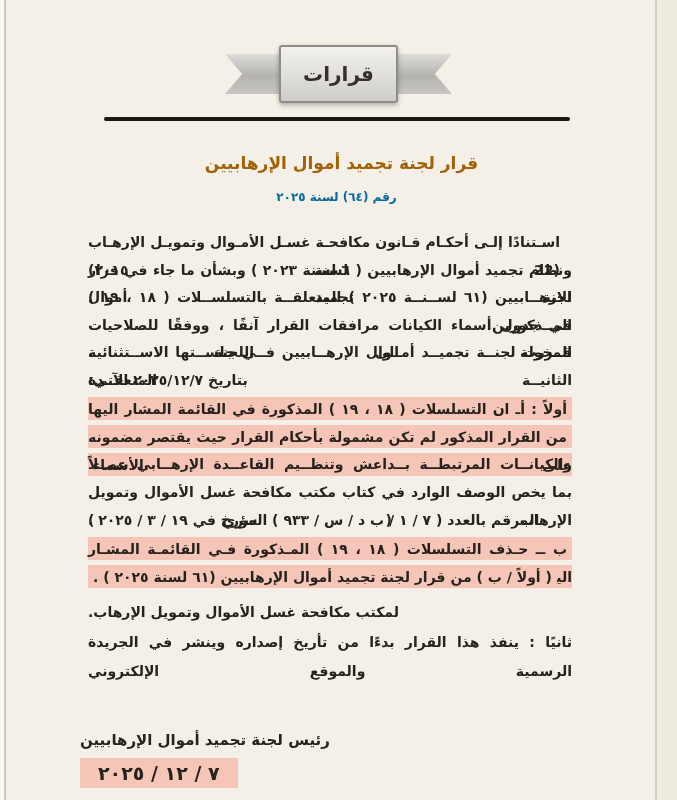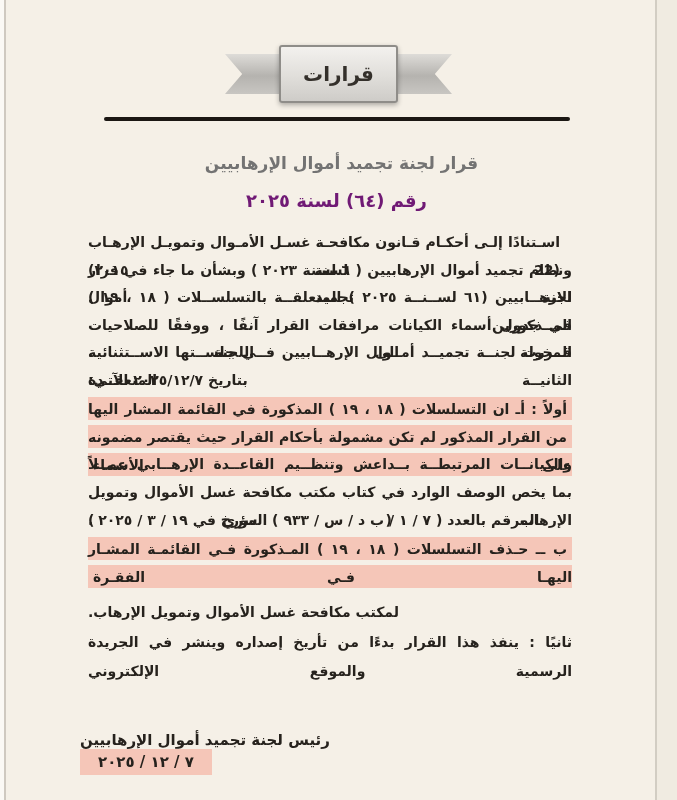--- a/index.html
+++ b/index.html
@@ -24,41 +24,41 @@
   .rbox{position:absolute;left:54px;top:0;width:115px;height:54px;
     background:linear-gradient(180deg,#f3f1ee 0%,#e0deda 55%,#ceccc8 100%);
     border:2px solid #8f8d89;border-radius:3px;
     box-shadow:0 2px 5px rgba(0,0,0,.3);
     display:flex;align-items:center;justify-content:center;}
   .rbox span{font-size:20px;color:#34302b;direction:rtl;}
 
   .divider{position:absolute;left:104px;top:117px;width:466px;height:4px;background:#1b1713;border-radius:2px;}
 
   .doc-title{position:absolute;left:0;right:20px;top:153px;text-align:center;
-    font-size:17px;color:#737373;direction:rtl;padding-left:26px;}
+    font-size:17px;color:#a16207;direction:rtl;padding-left:26px;}
   .doc-number{position:absolute;left:0;right:20px;top:190px;text-align:center;
-    font-size:18px;color:#701a75;direction:rtl;padding-left:16px;}
+    font-size:12px;color:#0369a1;direction:rtl;padding-left:16px;}
 
   .content-block{position:absolute;left:88px;width:484px;direction:rtl;color:#26221d;}
   .preamble{top:229px;}
   .clauses{top:394px;}
   .second-clause{top:598px;}
   .ln{font-size:14px;}
   .preamble .ln{height:27.6px;line-height:27.6px;}
   .clauses .ln{height:28px;line-height:28px;}
   .second-clause .ln{height:29.5px;line-height:29.5px;}
   .j{text-align:justify;text-align-last:justify;}
   .r{text-align:left;}
   .indent1{padding-right:12px;}
   .indent2{padding-right:92px;}
   .hl{background:#f5c6b8;padding:3.5px 5px;}
 
   .sig{position:absolute;left:80px;top:731px;width:258px;text-align:left;direction:rtl;color:#26221d;}
   .sig-title{font-size:15px;}
-  .sig-date{display:inline-block;margin-top:0;background:#f5c6b8;padding:4px 18px;font-size:15px;}
+  .sig-date{display:inline-block;margin-top:9px;background:#f5c6b8;padding:4px 18px;font-size:19px;}
 </style>
 </head>
 <body>
 
 <div>
 
   <div class="edge-strip-left"></div>
   <div class="edge-line-left"></div>
   <div class="edge-line-right"></div>
   <div class="edge-strip-right"></div>
@@ -85,20 +85,21 @@
     <div class="ln r">بتاريخ ٢٠٢٥/١٢/٧ الآتي:</div>
   </div>
 
   <div class="content-block clauses">
     <div class="ln j"><span class="hl">أولاً : أـ ان التسلسلات ( ١٨ ، ١٩ ) المذكورة في القائمة المشار اليها بالفقرة ( أولاً / ب )</span></div>
     <div class="ln j"><span class="hl">من القرار المذكور لم تكن مشمولة بأحكام القرار حيث يقتصر مضمونه على الأسماء</span></div>
     <div class="ln j">والكيانــات المرتبطــة بــداعش وتنظــيم القاعــدة الإرهــابي عمــلاً</div>
     <div class="ln j">بما يخص الوصف الوارد في كتاب مكتب مكافحة غسل الأموال وتمويل الإرهاب ( سري )</div>
     <div class="ln r">المرقم بالعدد ( ٧ / ١ / ب د / س / ٩٣٣ ) المؤرخ في ١٩ / ٣ / ٢٠٢٥ .</div>
     <div class="ln j"><span class="hl">ب ــ حـذف التسلسلات ( ١٨ ، ١٩ ) المـذكورة فـي القائمـة المشـار اليهـا فـي الفقـرة</span></div>
+    <div class="ln r"><span class="hl">( أولاً / ب ) من قرار لجنة تجميد أموال الإرهابيين (٦١ لسنة ٢٠٢٥ ) .</span></div>
   </div>
 
   <div class="content-block second-clause">
     <div class="ln r indent2">لمكتب مكافحة غسل الأموال وتمويل الإرهاب.</div>
     <div class="ln j">ثانيًا : ينفذ هذا القرار بدءًا من تأريخ إصداره وينشر في الجريدة الرسمية والموقع الإلكتروني</div>
   </div>
 
   <div class="sig">
     <div class="sig-title">رئيس لجنة تجميد أموال الإرهابيين</div>
     <div class="sig-date">٧ / ١٢ / ٢٠٢٥</div>

